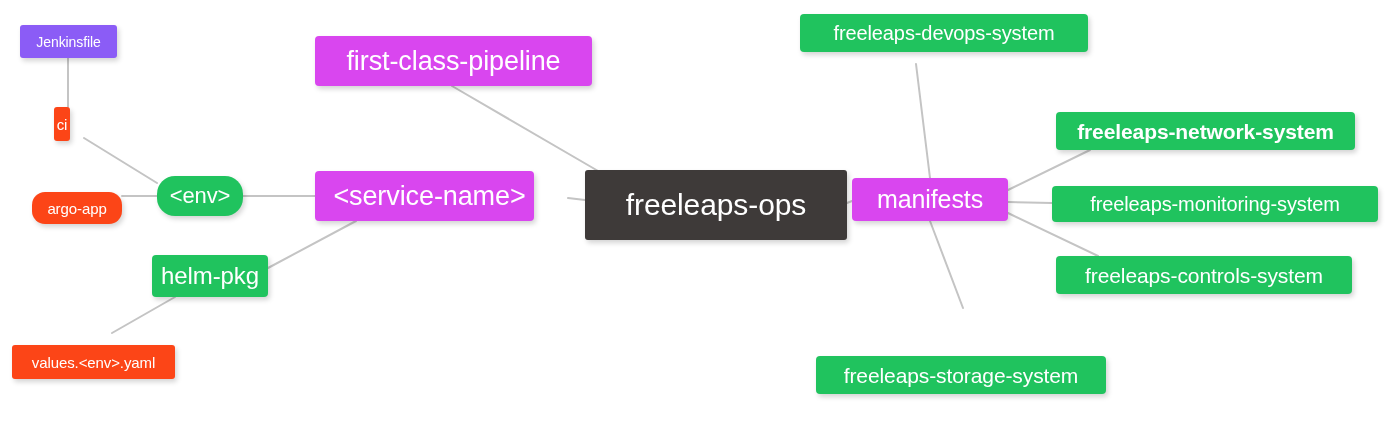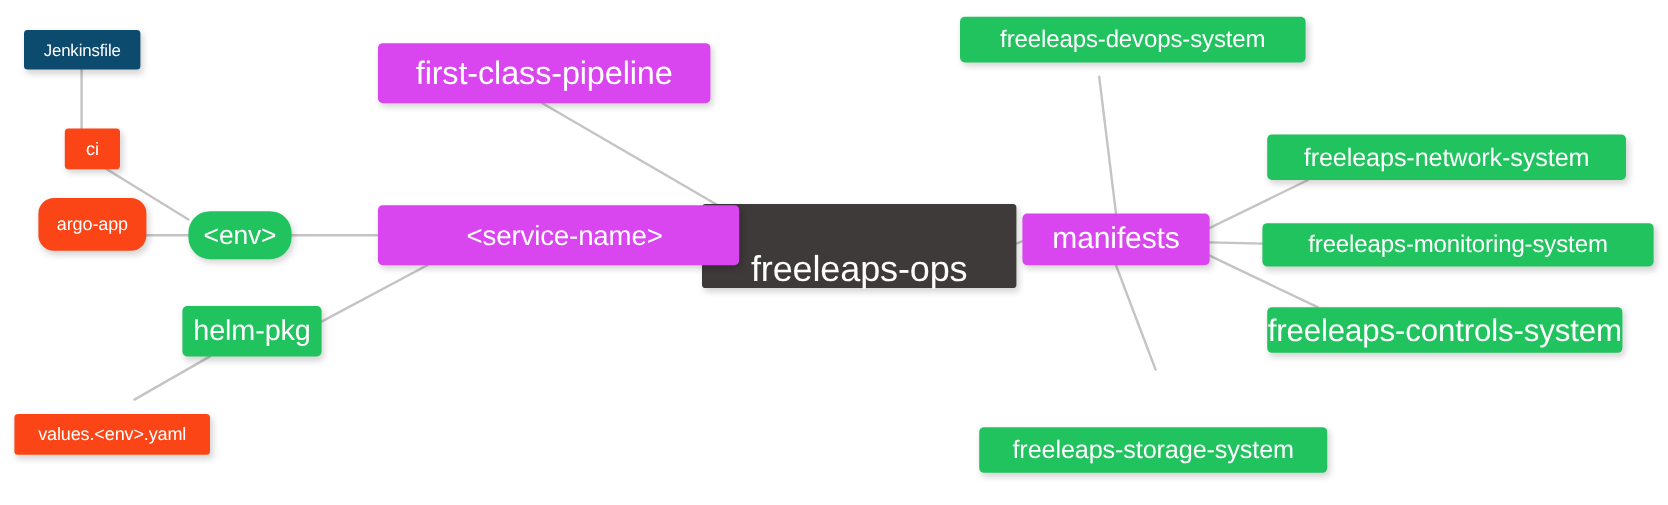--- a/index.html
+++ b/index.html
@@ -44,25 +44,25 @@
     white-space: nowrap;
     line-height: 1;
     box-shadow: 2px 3px 5px rgba(0,0,0,0.17);
     letter-spacing: -0.1px;
     user-select: none;
   }
   .node-label {
     display: block;
     padding: 0 2px;
   }
-  .n-root     { background: #3e3a39; border-radius: 3px; align-items: flex-end; }
+  .n-root     { background: #3e3a39; border-radius: 3px; }
   .n-blue     { background: #d946ef; }
   .n-green    { background: #20c35e; }
   .n-red      { background: #fc4517; border-radius: 3px; }
-  .n-amber    { background: #0c4a6e; border-radius: 3px; }
+  .n-amber    { background: #8b5cf6; border-radius: 3px; }
 </style>
 </head>
 <body>
 
 <div id="canvas">
 
   <svg id="edge-layer" viewBox="0 0 1390 421" width="1390" height="421" xmlns="http://www.w3.org/2000/svg">
       <line x1="585" y1="200" x2="568" y2="198" stroke="#c4c4c4" stroke-width="2" stroke-linecap="round"></line>
       <line x1="605" y1="175" x2="452" y2="86" stroke="#c4c4c4" stroke-width="2" stroke-linecap="round"></line>
       <line x1="847" y1="203" x2="852" y2="201" stroke="#c4c4c4" stroke-width="2" stroke-linecap="round"></line>
@@ -79,54 +79,54 @@
       <line x1="930" y1="221" x2="963" y2="308" stroke="#c4c4c4" stroke-width="2" stroke-linecap="round"></line>
     </svg>
 
   <div id="node-layer">
       <div class="node n-root" style="left: 585px; top: 170px; width: 262px; height: 70px; font-size: 30px;">
         <span class="node-label">freeleaps-ops</span>
       </div>
       <div class="node n-blue" style="left: 315px; top: 36px; width: 277px; height: 50px; font-size: 27px;">
         <span class="node-label">first-class-pipeline</span>
       </div>
-      <div class="node n-blue" style="left: 315px; top: 171px; width: 301px; height: 50px; font-size: 23px; padding-left: 10px;">
+      <div class="node n-blue" style="left: 315px; top: 171px; width: 219px; height: 50px; font-size: 27px; padding-left: 10px;">
         <span class="node-label">&lt;service-name&gt;</span>
       </div>
       <div class="node n-green" style="left: 157px; top: 176px; width: 86px; height: 40px; font-size: 22px; border-radius: 18px;">
         <span class="node-label">&lt;env&gt;</span>
       </div>
-      <div class="node n-red" style="left: 54px; top: 107px; width: 46px; height: 34px; font-size: 15px;">
+      <div class="node n-red" style="left: 54px; top: 107px; width: 16px; height: 34px; font-size: 15px;">
         <span class="node-label">ci</span>
       </div>
       <div class="node n-amber" style="left: 20px; top: 25px; width: 97px; height: 33px; font-size: 14px;">
         <span class="node-label">Jenkinsfile</span>
       </div>
-      <div class="node n-red" style="left: 32px; top: 165px; width: 90px; height: 44px; font-size: 15px; border-radius: 13px;">
+      <div class="node n-red" style="left: 32px; top: 192px; width: 90px; height: 32px; font-size: 15px; border-radius: 13px;">
         <span class="node-label">argo-app</span>
       </div>
       <div class="node n-green" style="left: 152px; top: 255px; width: 116px; height: 42px; font-size: 24px;">
         <span class="node-label">helm-pkg</span>
       </div>
       <div class="node n-red" style="left: 12px; top: 333px; width: 163px; height: 34px; font-size: 15px; margin-top: 12px;">
         <span class="node-label">values.&lt;env&gt;.yaml</span>
       </div>
       <div class="node n-blue" style="left: 852px; top: 178px; width: 156px; height: 43px; font-size: 25px;">
         <span class="node-label">manifests</span>
       </div>
       <div class="node n-green" style="left: 800px; top: 14px; width: 288px; height: 38px; font-size: 20px;">
         <span class="node-label">freeleaps-devops-system</span>
       </div>
-      <div class="node n-green" style="left: 1056px; top: 112px; width: 299px; height: 38px; font-size: 21px;">
+      <div class="node n-green" style="left: 1056px; top: 112px; width: 299px; height: 38px; font-size: 21px; font-weight: bold;">
         <span class="node-label">freeleaps-network-system</span>
       </div>
       <div class="node n-green" style="left: 1052px; top: 186px; width: 326px; height: 36px; font-size: 20px;">
         <span class="node-label">freeleaps-monitoring-system</span>
       </div>
-      <div class="node n-green" style="left: 1056px; top: 256px; width: 296px; height: 38px; font-size: 26px;">
+      <div class="node n-green" style="left: 1056px; top: 256px; width: 296px; height: 38px; font-size: 21px;">
         <span class="node-label">freeleaps-controls-system</span>
       </div>
       <div class="node n-green" style="left: 816px; top: 308px; width: 290px; height: 38px; font-size: 21px; margin-top: 48px;">
         <span class="node-label">freeleaps-storage-system</span>
       </div>
     </div>
 
 </div>
 
 </body></html>

